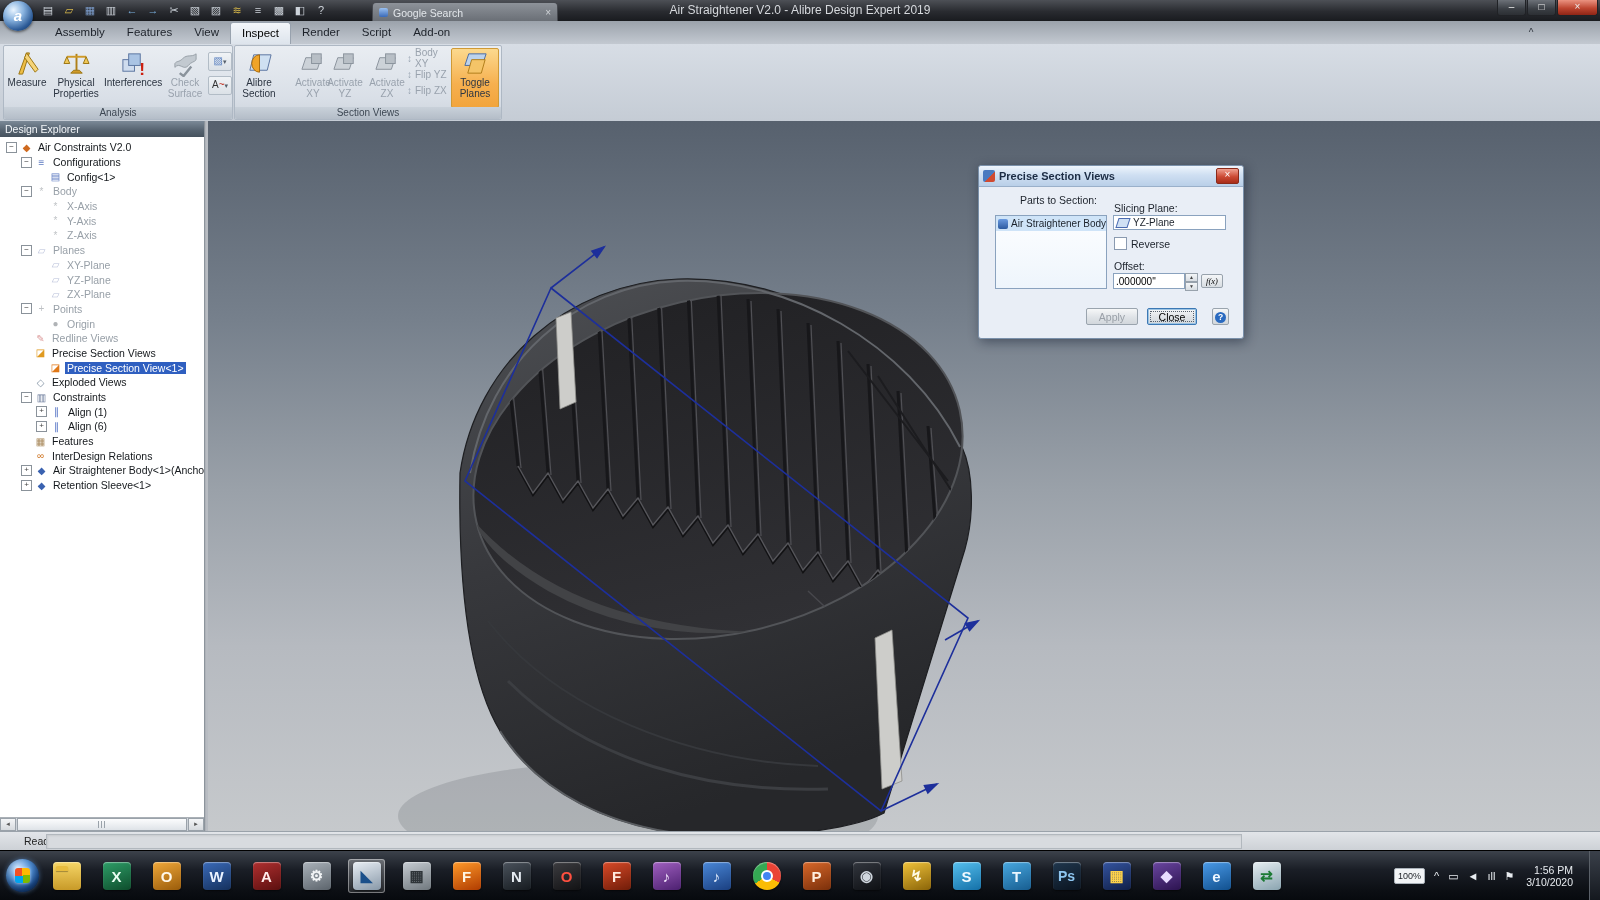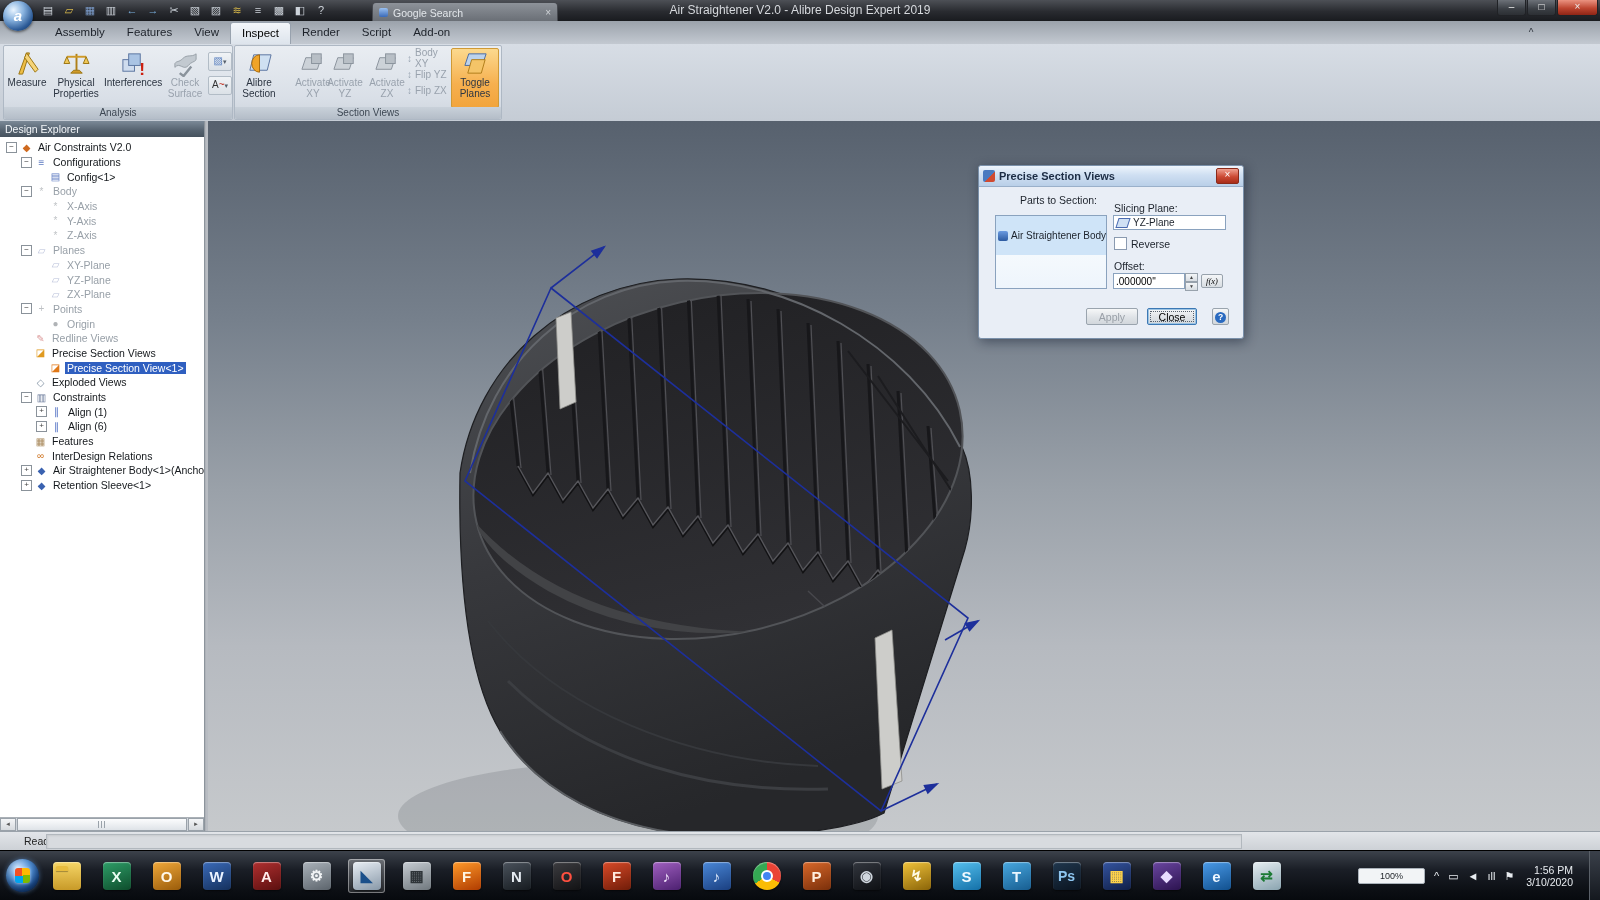--- a/index.html
+++ b/index.html
@@ -100,21 +100,21 @@
   .dlg-ico{width:12px;height:12px;margin-right:4px;border-radius:2px;
     background:linear-gradient(135deg,#4a7ac0 55%,#d04a30 55%);}
   .dlg-title-text{font-size:11px;font-weight:bold;color:#1c2c44;flex:1;}
   .dlg-close{width:21px;height:14px;background:linear-gradient(#f0a090,#cc4a34 55%,#a82c18);
     border:1px solid #8a2a1a;border-radius:2px;color:#fff;font-size:10px;line-height:12px;text-align:center;}
   .dlg-label{position:absolute;font-size:10.5px;}
   .lbl-parts{left:17px;top:28px;margin-left:24px;}
   .lbl-slicing{left:135px;top:36px;}
   .parts-list{position:absolute;left:16px;top:49px;width:110px;height:72px;
     background:linear-gradient(#fdfeff,#eef5fc);border:1px solid #8aa2be;overflow:hidden;}
-  .parts-row{height:15px;display:flex;align-items:center;padding:12px 2px;gap:3px;font-size:10px;white-space:nowrap;}
+  .parts-row{height:15px;display:flex;align-items:center;padding:0 2px;gap:3px;font-size:10px;white-space:nowrap;}
   .parts-row.selected{background:#cfe4f8;}
   .part-ico{width:10px;height:10px;background:linear-gradient(#6a9ae0,#2c5aa0);border-radius:2px;flex:none;}
   .slicing-field{position:absolute;left:134px;top:49px;width:113px;height:15px;background:#fff;
     border:1px solid #8aa2be;display:flex;align-items:center;gap:4px;padding:0 3px;font-size:10px;box-sizing:border-box;}
   .plane-ico{width:10px;height:8px;border:1px solid #4a6ab0;background:#cfe0f4;transform:skewX(-18deg);flex:none;}
   .reverse{position:absolute;left:135px;top:71px;display:flex;align-items:center;gap:4px;font-size:10.5px;}
   .cb{width:11px;height:11px;background:#fff;border:1px solid #8a9ab0;}
   .lbl-offset{left:135px;top:94px;}
   .offset-input{position:absolute;left:134px;top:107px;width:72px;height:16px;border:1px solid #8aa2be;
     font-size:10px;padding:0 2px;font-family:"Liberation Sans",sans-serif;background:#fff;box-sizing:border-box;}
@@ -156,21 +156,21 @@
   .tbtn .ico{width:28px;height:28px;border-radius:4px;display:flex;align-items:center;justify-content:center;
     font-weight:bold;font-size:15px;box-shadow:inset 0 1px 1px rgba(255,255,255,.4),0 1px 2px rgba(0,0,0,.55);}
   .ico.folder{background:linear-gradient(#f6d667,#c89a28);position:relative;}
   .ico.folder:before{content:"";position:absolute;left:3px;top:4px;width:12px;height:5px;border-radius:2px 2px 0 0;
     background:#e8bc3e;box-shadow:0 1px 1px rgba(0,0,0,.3);}
   .ico.chrome{border-radius:50%;background:conic-gradient(#ea4335 0 33%,#fbbc05 0 66%,#34a853 0);position:relative;}
   .ico.chrome:after{content:"";position:absolute;left:8px;top:8px;width:8px;height:8px;border-radius:50%;
     background:#4285f4;border:2px solid #fff;}
   .tray{position:absolute;right:0;top:0;height:100%;display:flex;align-items:center;gap:9px;
     color:#e8ecf0;padding-right:0;}
-  .battery{background:#f2f4f6;color:#1c2026;font-size:9px;line-height:12px;padding:1px 21px;border-radius:2px;
+  .battery{background:#f2f4f6;color:#1c2026;font-size:9px;line-height:12px;padding:1px 3px;border-radius:2px;
     border:1px solid #aab2ba;}
   .tg{font-size:11px;line-height:12px;}
   .clock{text-align:right;font-size:10.5px;line-height:12px;margin-left:3px;}
   .showdesk{width:10px;height:100%;border-left:1px solid #5a6068;background:linear-gradient(#3a404a,#14181e);margin-left:7px;}
 </style>
 </head>
 <body>
 
 <div class="screen">
 

